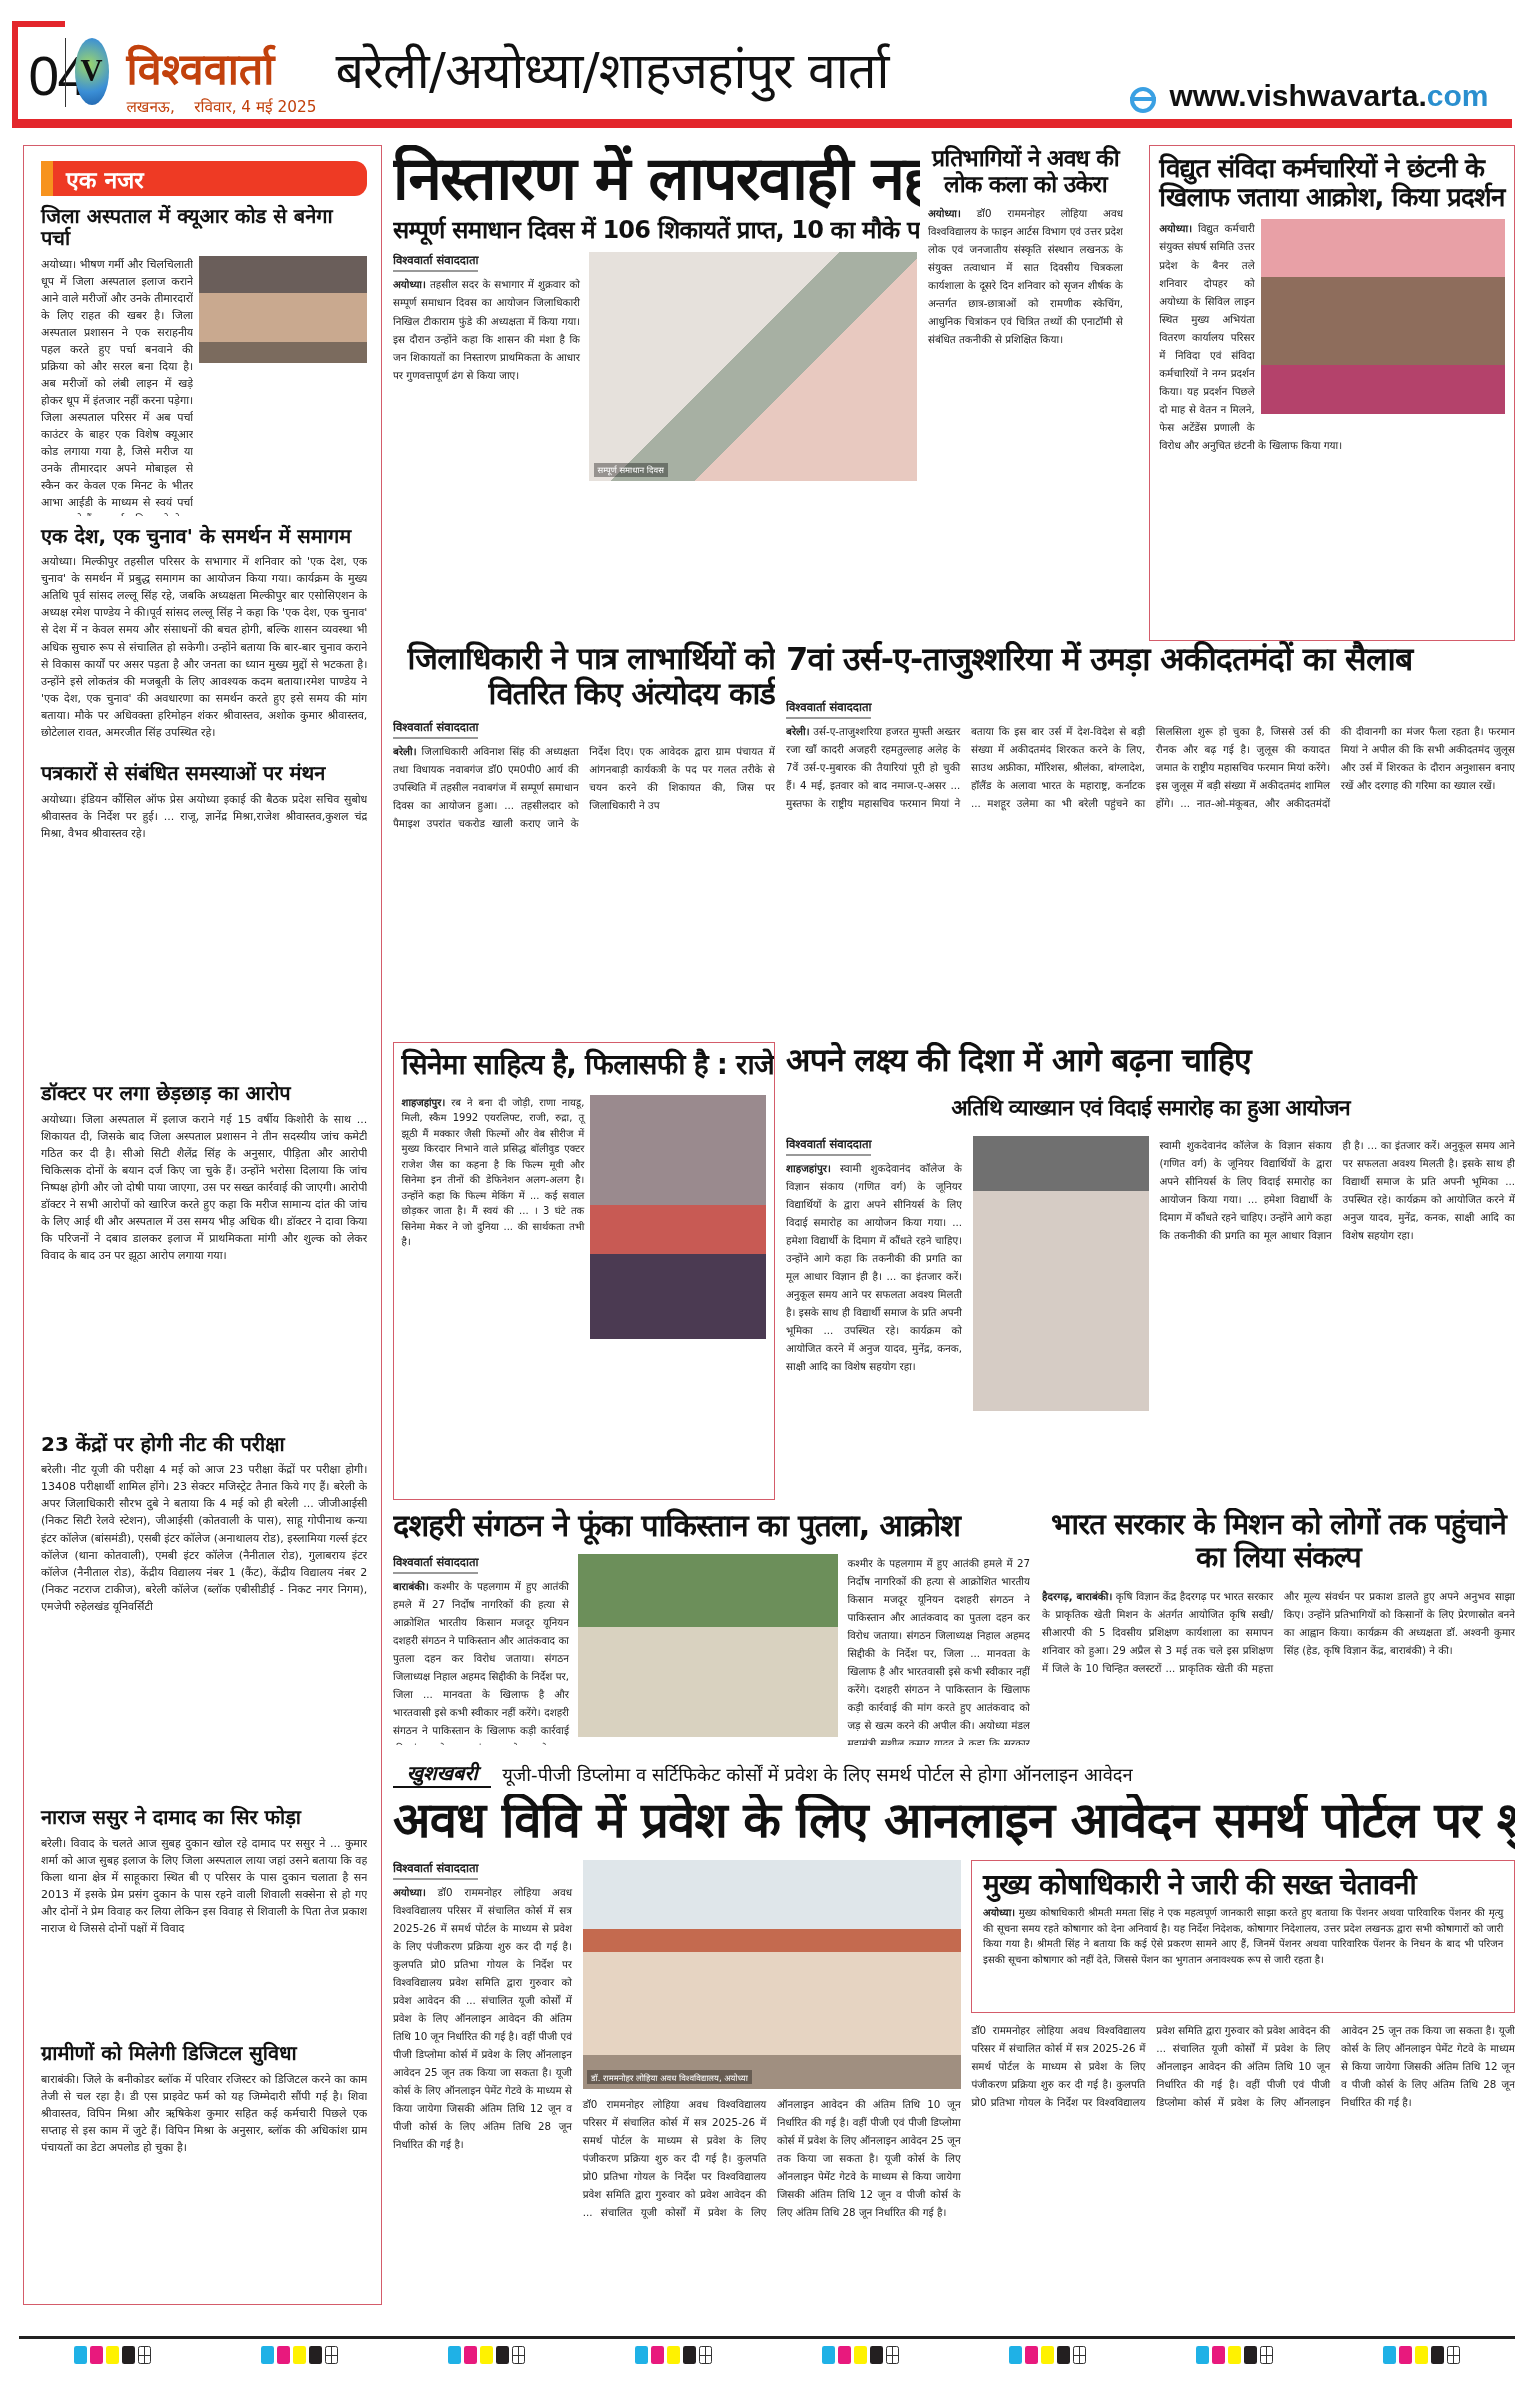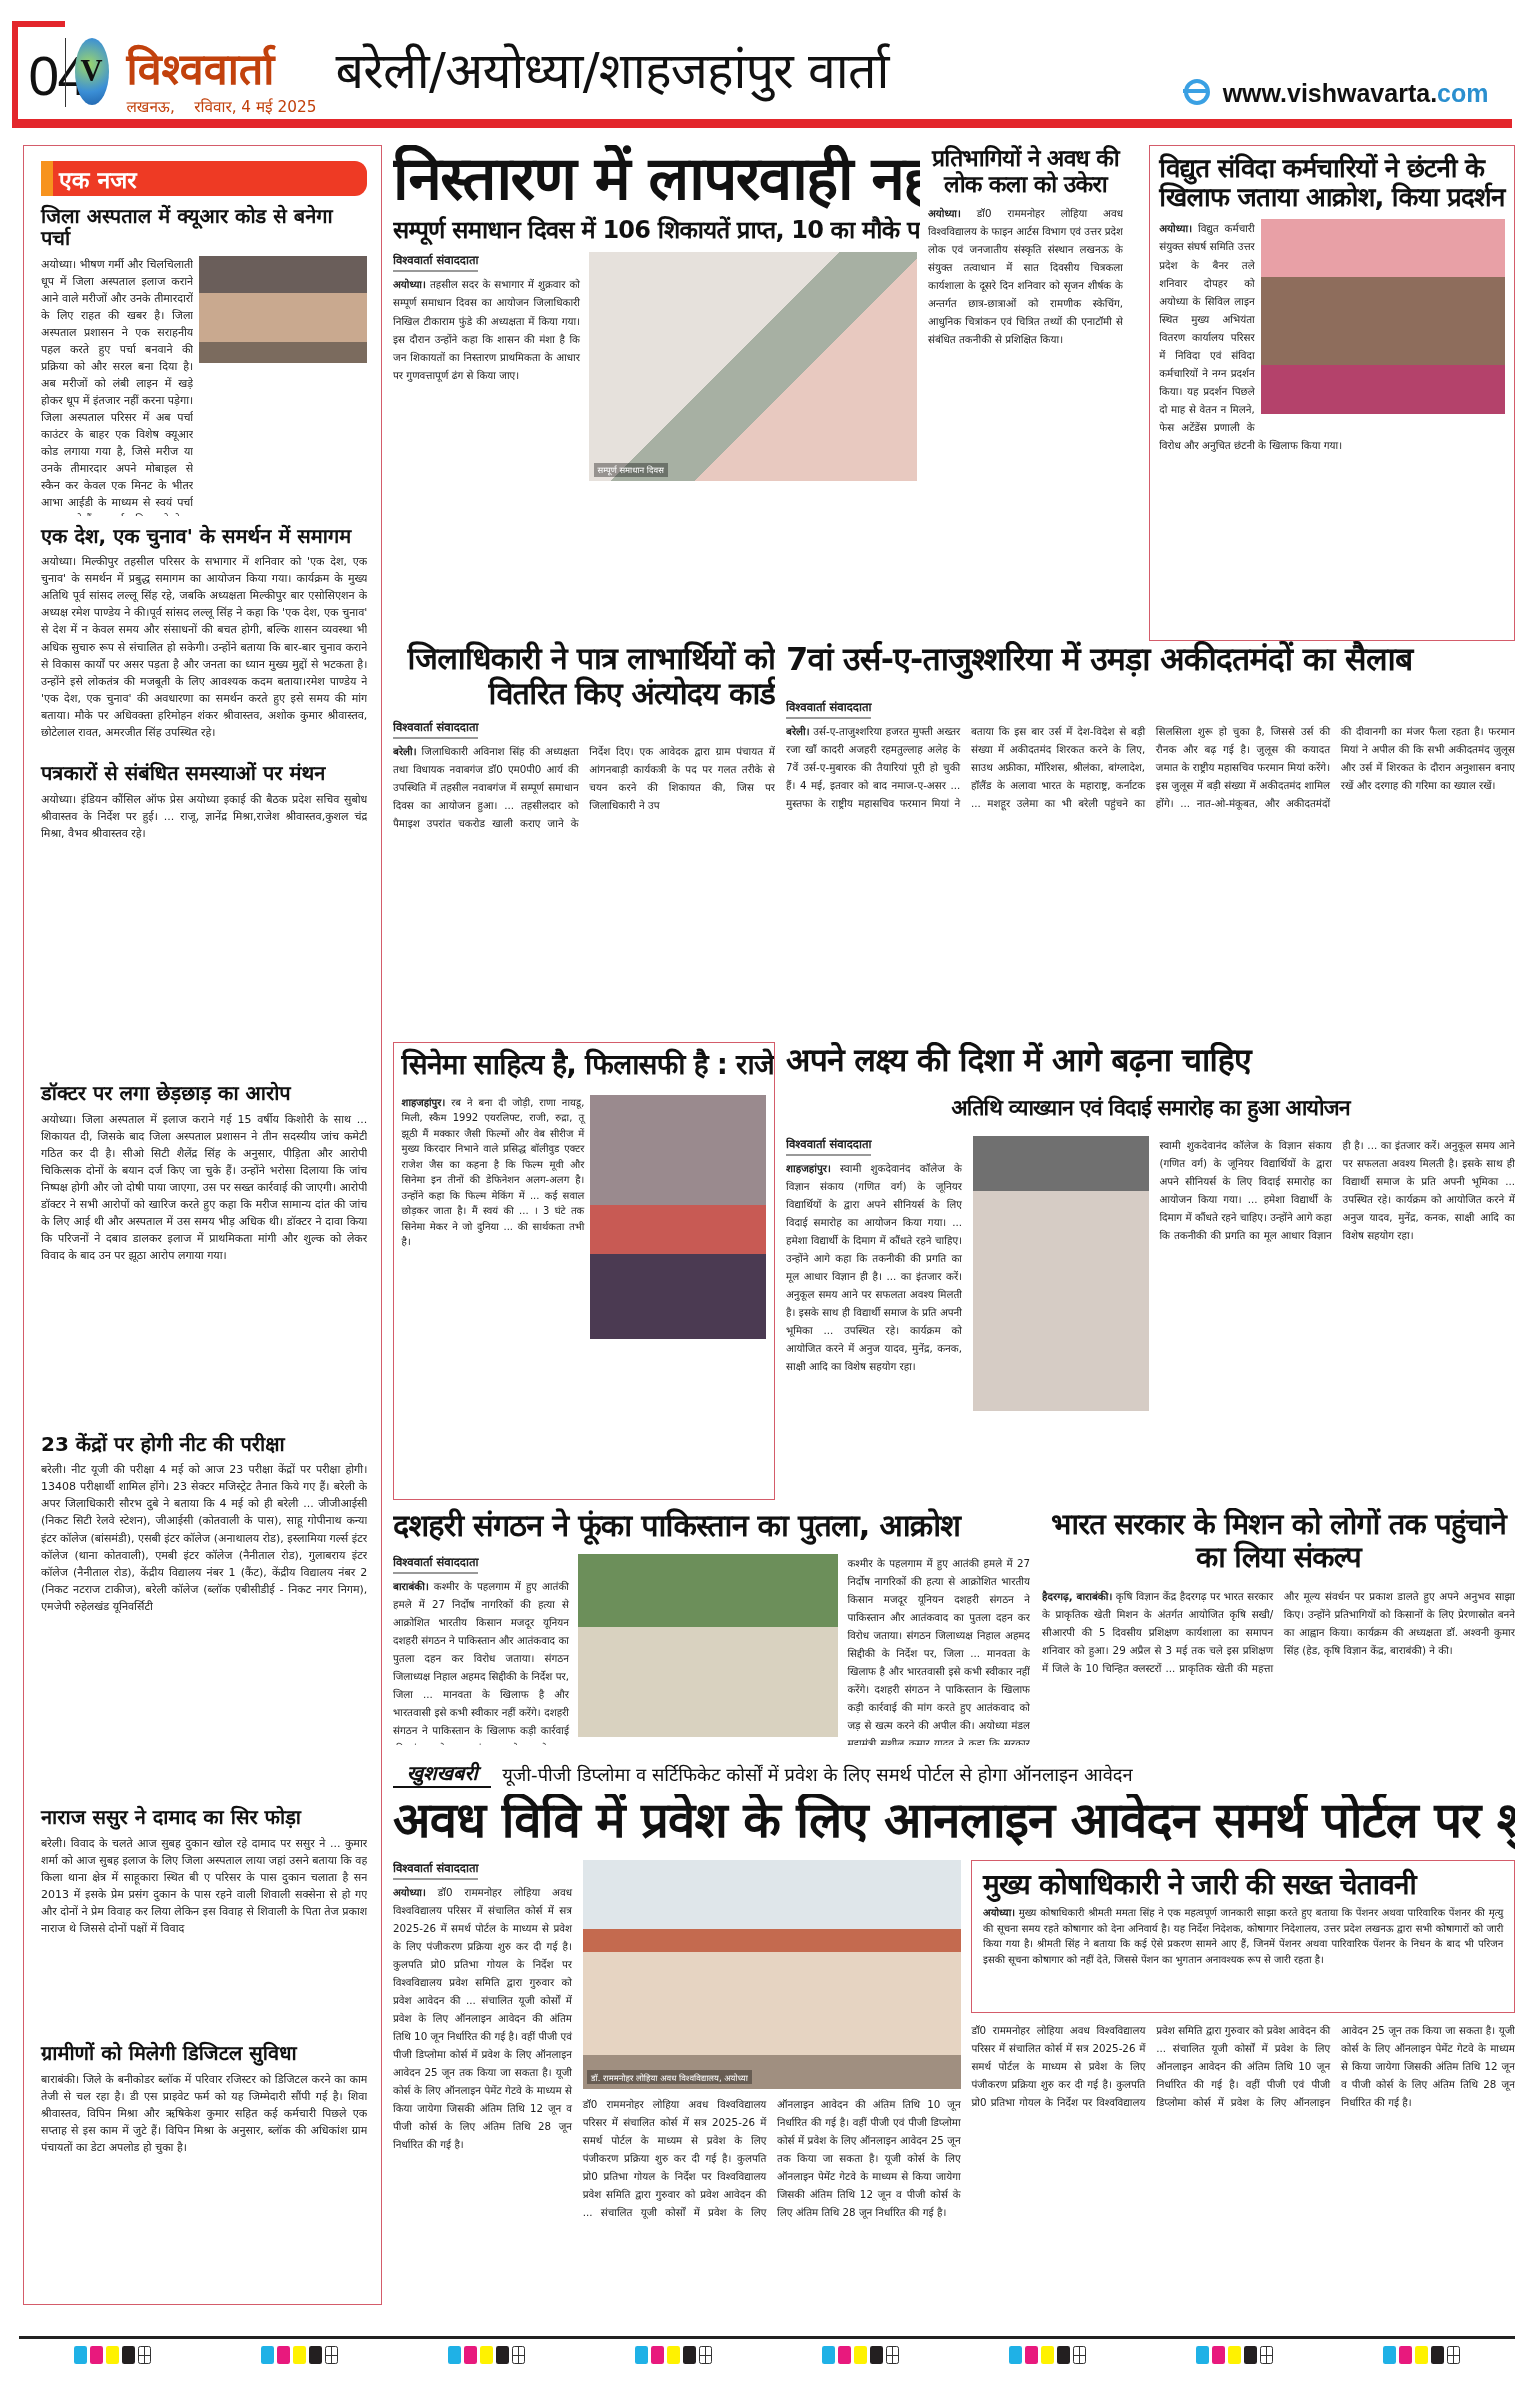--- a/index.html
+++ b/index.html
@@ -7,26 +7,26 @@
   .abs{position:absolute}
   .masthead{left:11.5px;top:21.4px;width:1500px;height:107px}
   .mast-redframe{position:absolute;left:0;top:0;width:53px;height:107px;border-left:6.1px solid #e3262b;border-top:6.1px solid #e3262b}
   .mast-bottom{position:absolute;left:0;bottom:0;width:100%;height:9.2px;background:#e3262b}
   .page-no{position:absolute;left:17px;top:23px;font-family:"Liberation Sans",sans-serif;font-size:55px;font-weight:400;letter-spacing:-1.5px;color:#111}
   .mast-divider{position:absolute;left:53px;top:17px;width:1.5px;height:69px;background:#333}
   .logo{position:absolute;left:63px;top:17px;width:34px;height:67px;border-radius:50%;background:radial-gradient(circle at 40% 40%,#9ed86b,#3b8fd6 60%,#1d5fa8);display:flex;align-items:center;justify-content:center;color:#111;font-weight:700;font-size:30.5px;font-family:"Liberation Serif",serif}
   .brand{position:absolute;left:115px;top:17px;font-size:43px;font-weight:700;color:#c2410c;font-family:"DejaVu Sans",sans-serif}
   .dateline{position:absolute;left:115px;top:75px;font-size:15.3px;color:#c2410c}
   .section-title{position:absolute;left:324px;top:13.7px;font-size:50px;color:#111;white-space:nowrap;font-family:"DejaVu Sans",sans-serif;letter-spacing:-0.8px}
-  .weburl{position:absolute;right:23px;top:58px;font-size:25px;font-weight:700;color:#111;font-family:"Liberation Sans",sans-serif;display:flex;align-items:flex-start;gap:13px}
+  .weburl{position:absolute;right:23px;top:58px;font-size:30px;font-weight:700;color:#111;font-family:"Liberation Sans",sans-serif;display:flex;align-items:flex-end;gap:13px}
   .weburl .com{color:#2a8fcf}
   .ie-icon{width:26px;height:26px;border-radius:50%;border:4.6px solid #3aa0e3;position:relative;display:inline-block}
   .ie-icon:after{content:"";position:absolute;left:-4.6px;top:6.1px;width:26px;height:3.8px;background:#3aa0e3}
   .box{border:1.5px solid #d45c6a;background:#fff}
-  .ek-nazar-bar{height:35px;background:#ee3a24;border-radius:0 12.2px 12.2px 0;display:flex;align-items:center;border-left:12.2px solid #f7931e;padding-left:6px;color:#fff;font-size:23px;font-weight:700}
+  .ek-nazar-bar{height:35px;background:#ee3a24;border-radius:0 12.2px 12.2px 0;display:flex;align-items:center;border-left:12.2px solid #f7931e;padding-left:13px;color:#fff;font-size:23px;font-weight:700}
   .h-lg{font-weight:700;color:#111;line-height:1.1}
   .h-cond{color:#111;line-height:1.15;letter-spacing:-0.8px}
   .body-txt{font-size:11px;line-height:1.55;color:#222;text-align:justify}
   .col-txt{font-size:10.3px;line-height:1.75;color:#222;text-align:justify}
   .byline{font-size:11.5px;font-weight:700;color:#222;border-bottom:2.3px solid #999;padding-bottom:3.1px;margin-bottom:3.1px;display:inline-block}
   .dateplace{font-weight:700}
   .photo{background:#8a8a8a;position:relative;overflow:hidden}
   .photo-label{position:absolute;left:4.6px;bottom:4.6px;font-size:8.4px;color:#fff;background:rgba(0,0,0,.35);padding:1.5px 3.8px}
   .subhead-left{font-size:20px;font-weight:700;color:#111;margin:6.1px 0 4.6px}
   .khushkhabri{left:393px;top:1756px;width:1122px;height:35px;display:flex;align-items:center;gap:10.7px}

